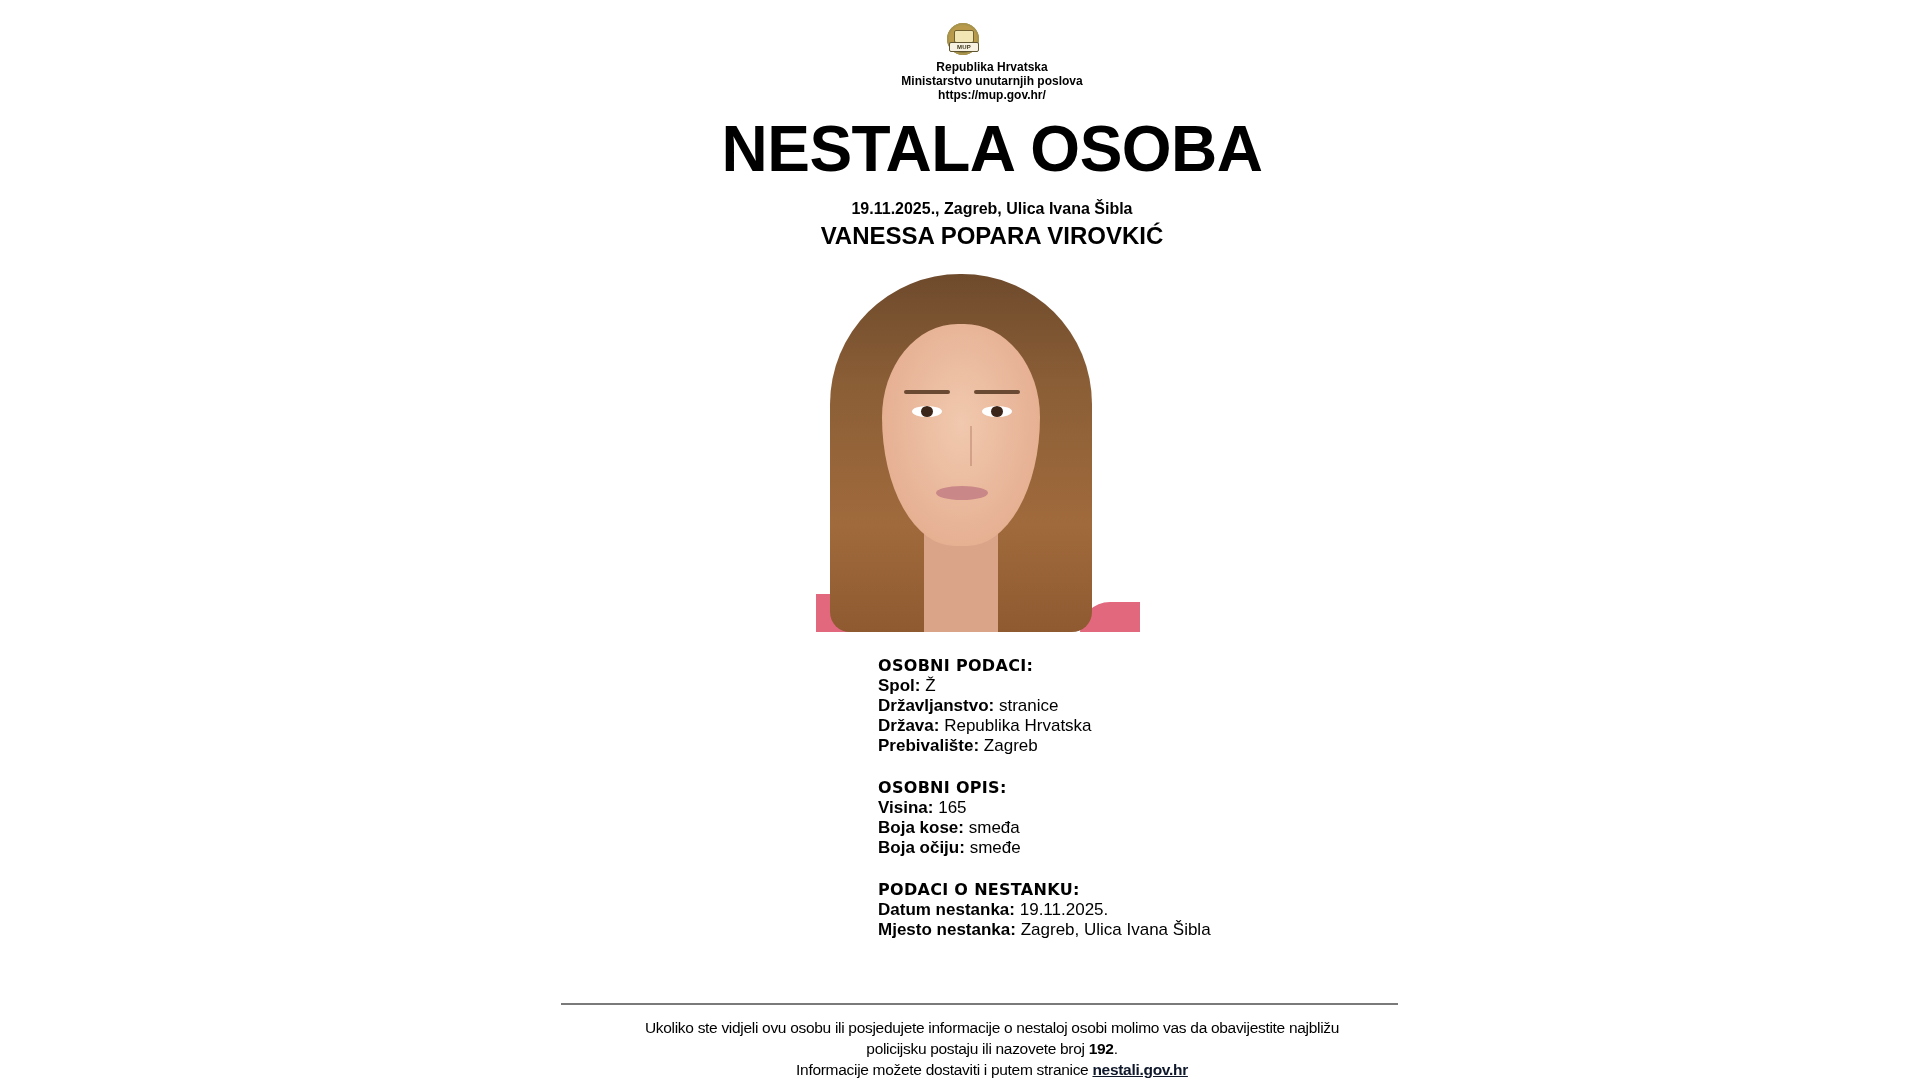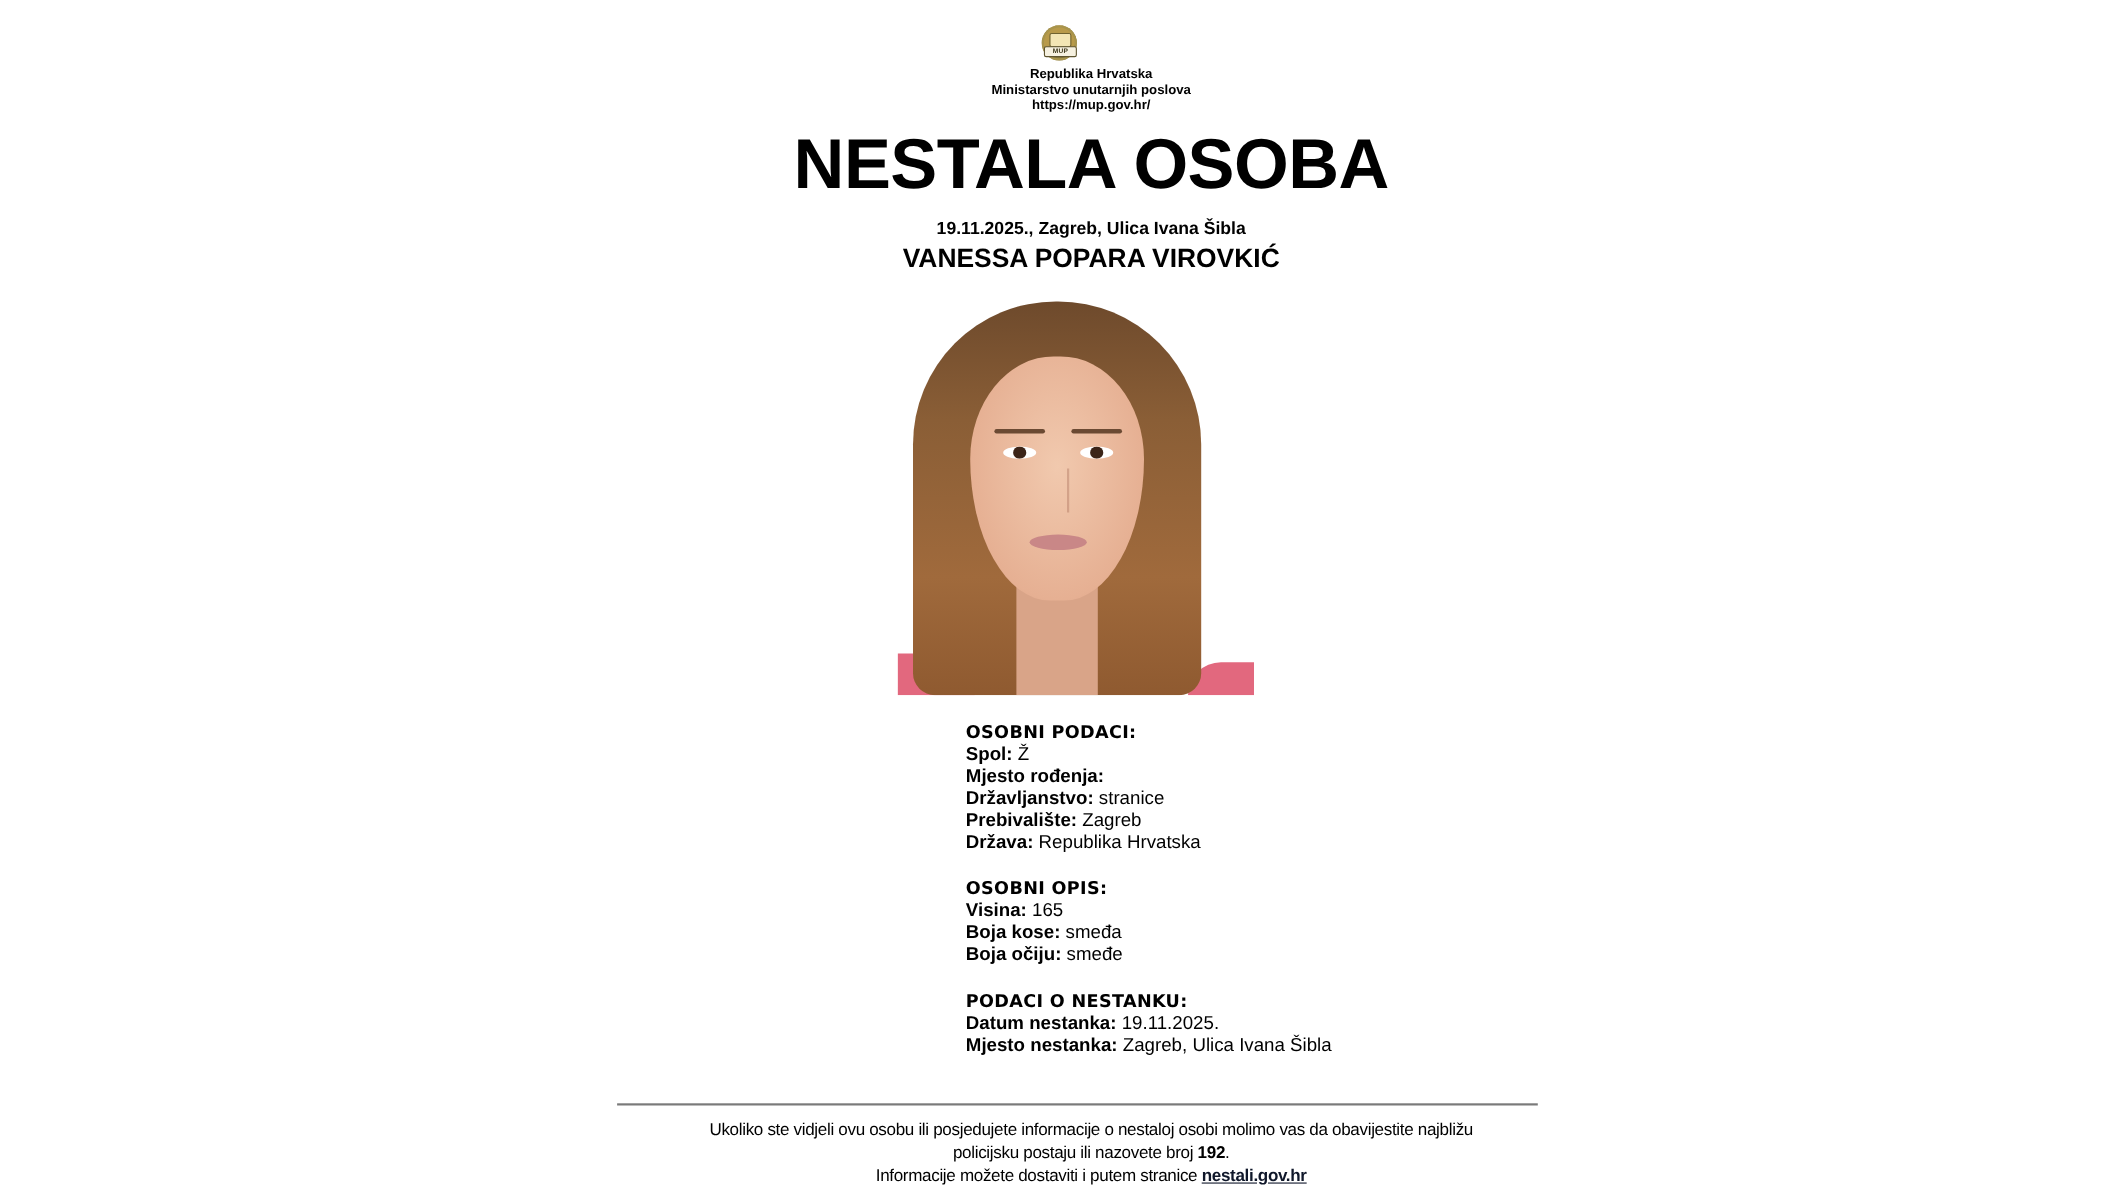--- a/index.html
+++ b/index.html
@@ -104,24 +104,23 @@
   <div class="eye l"></div>
   <div class="eye r"></div>
   <div class="nose"></div>
   <div class="mouth"></div>
 </div>
 
 <div class="abs info">
   <div class="section">
     <div class="sec-title">OSOBNI PODACI:</div>
     <div class="row"><span class="lbl">Spol:</span> <span>Ž</span></div>
-    <div class="row"><span class="lbl">Mjesto rođenja:</span> <span></span></div>
     <div class="row"><span class="lbl">Državljanstvo:</span> <span>stranice</span></div>
+    <div class="row"><span class="lbl">Država:</span> <span>Republika Hrvatska</span></div>
     <div class="row"><span class="lbl">Prebivalište:</span> <span>Zagreb</span></div>
-    <div class="row"><span class="lbl">Država:</span> <span>Republika Hrvatska</span></div>
   </div>
 
   <div class="section">
     <div class="sec-title">OSOBNI OPIS:</div>
     <div class="row"><span class="lbl">Visina:</span> <span>165</span></div>
     <div class="row"><span class="lbl">Boja kose:</span> <span>smeđa</span></div>
     <div class="row"><span class="lbl">Boja očiju:</span> <span>smeđe</span></div>
   </div>
 
   <div class="section">

